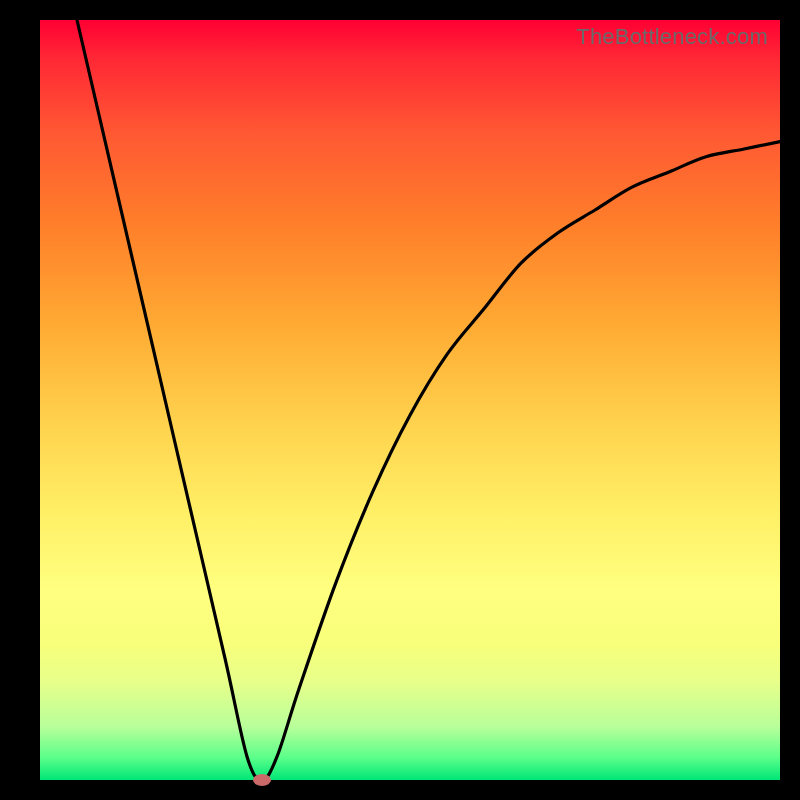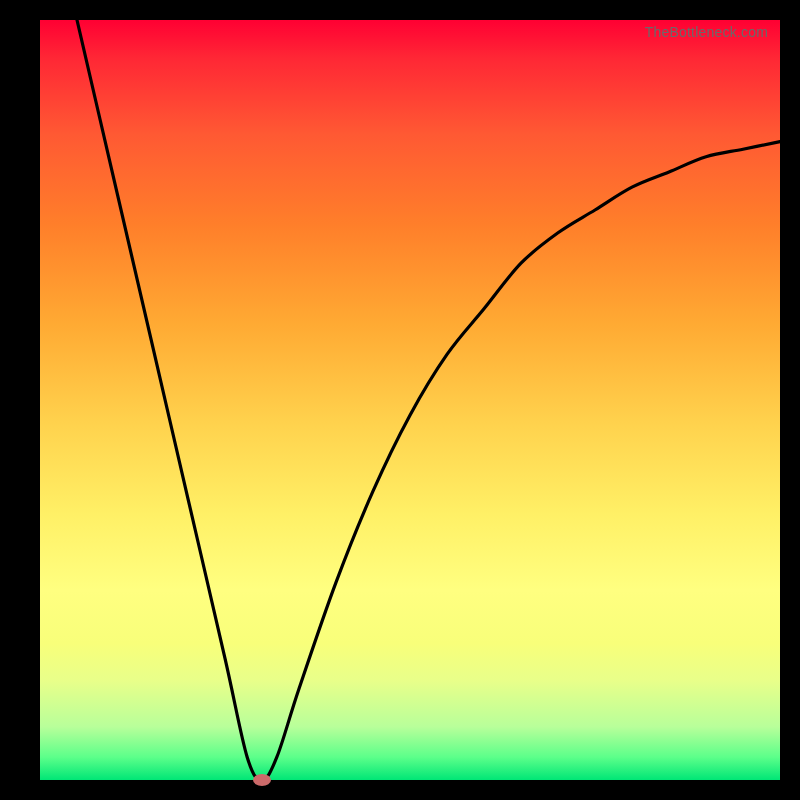--- a/index.html
+++ b/index.html
@@ -28,21 +28,21 @@
       #b8ff9a 93%,
       #5cff8a 97%,
       #00e676 100%);
     overflow: visible;
   }
   .watermark {
     position: absolute;
     top: 4px;
     right: 12px;
     color: #6a6a6a;
-    font-size: 14px;
+    font-size: 22px;
     font-weight: 500;
     letter-spacing: 0.2px;
     z-index: 10;
   }
   svg.curve {
     position: absolute;
     left: 0; top: 0;
     width: 740px; height: 760px;
     overflow: visible;
   }

